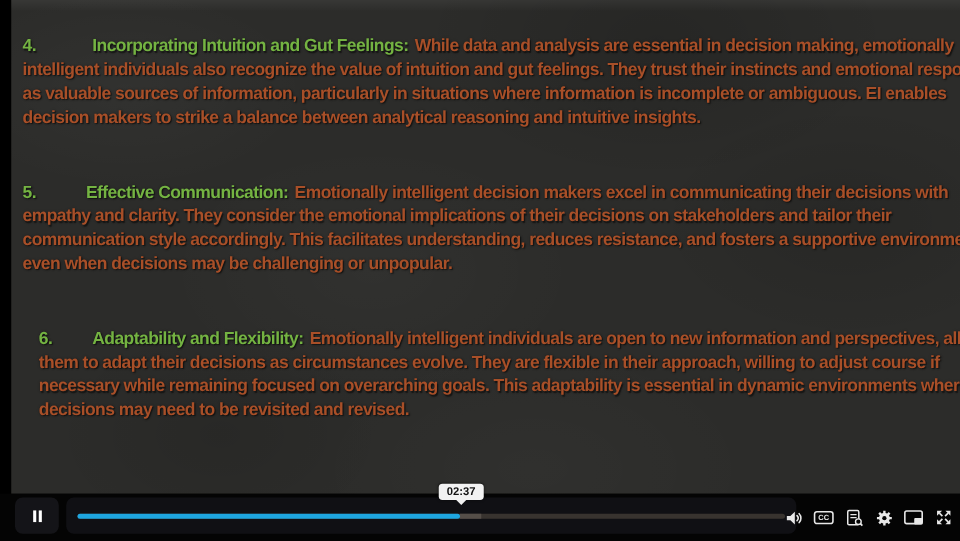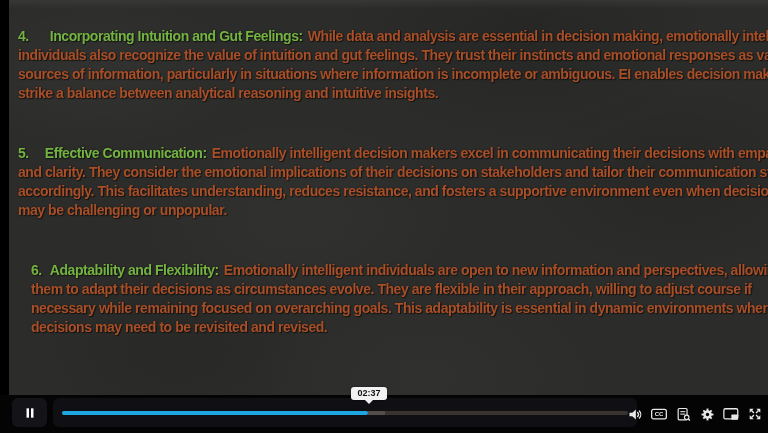--- a/index.html
+++ b/index.html
@@ -39,21 +39,21 @@
     line-height: 19px;
     letter-spacing: -0.45px;
   }
   .point {
     margin: 0 0 41px 0;
     color: #a84f28;
     text-shadow: 1px 1px 1px rgba(0,0,0,0.55), 0 0 2px rgba(0,0,0,0.35);
   }
   .point .num,
   .point .heading { color: #74b342; }
-  .point .heading { margin-right: 5px; }
+  .point .heading { margin-right: 5px; margin-left: 24px; }
   .point-4 .num { margin-right: 21px; }
   .point-5 .num { margin-right: 16px; }
   .point-6 { padding-left: 13px; }
   .point-6 .num { margin-right: 8px; }
 
   
   .controls {
     position: absolute; left: 0; top: 395px;
     width: 768px; height: 38px;
     background: #040404;

